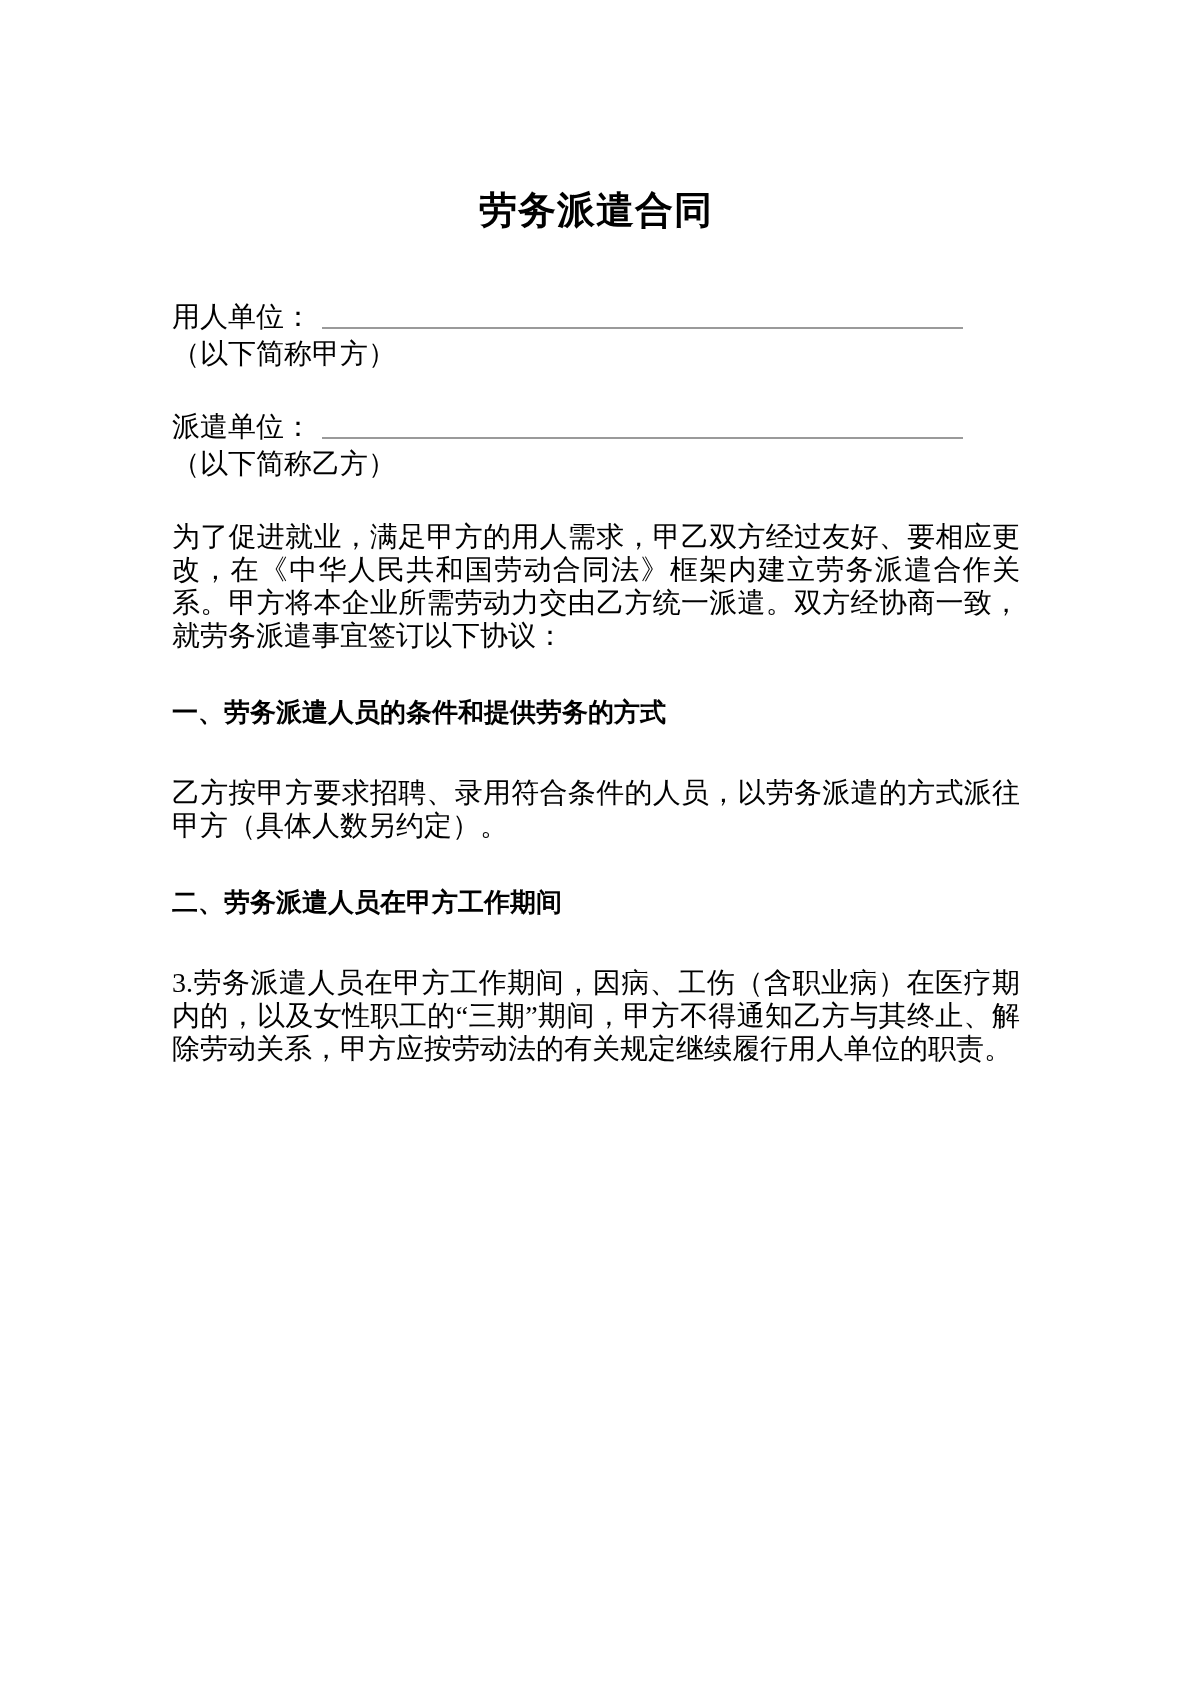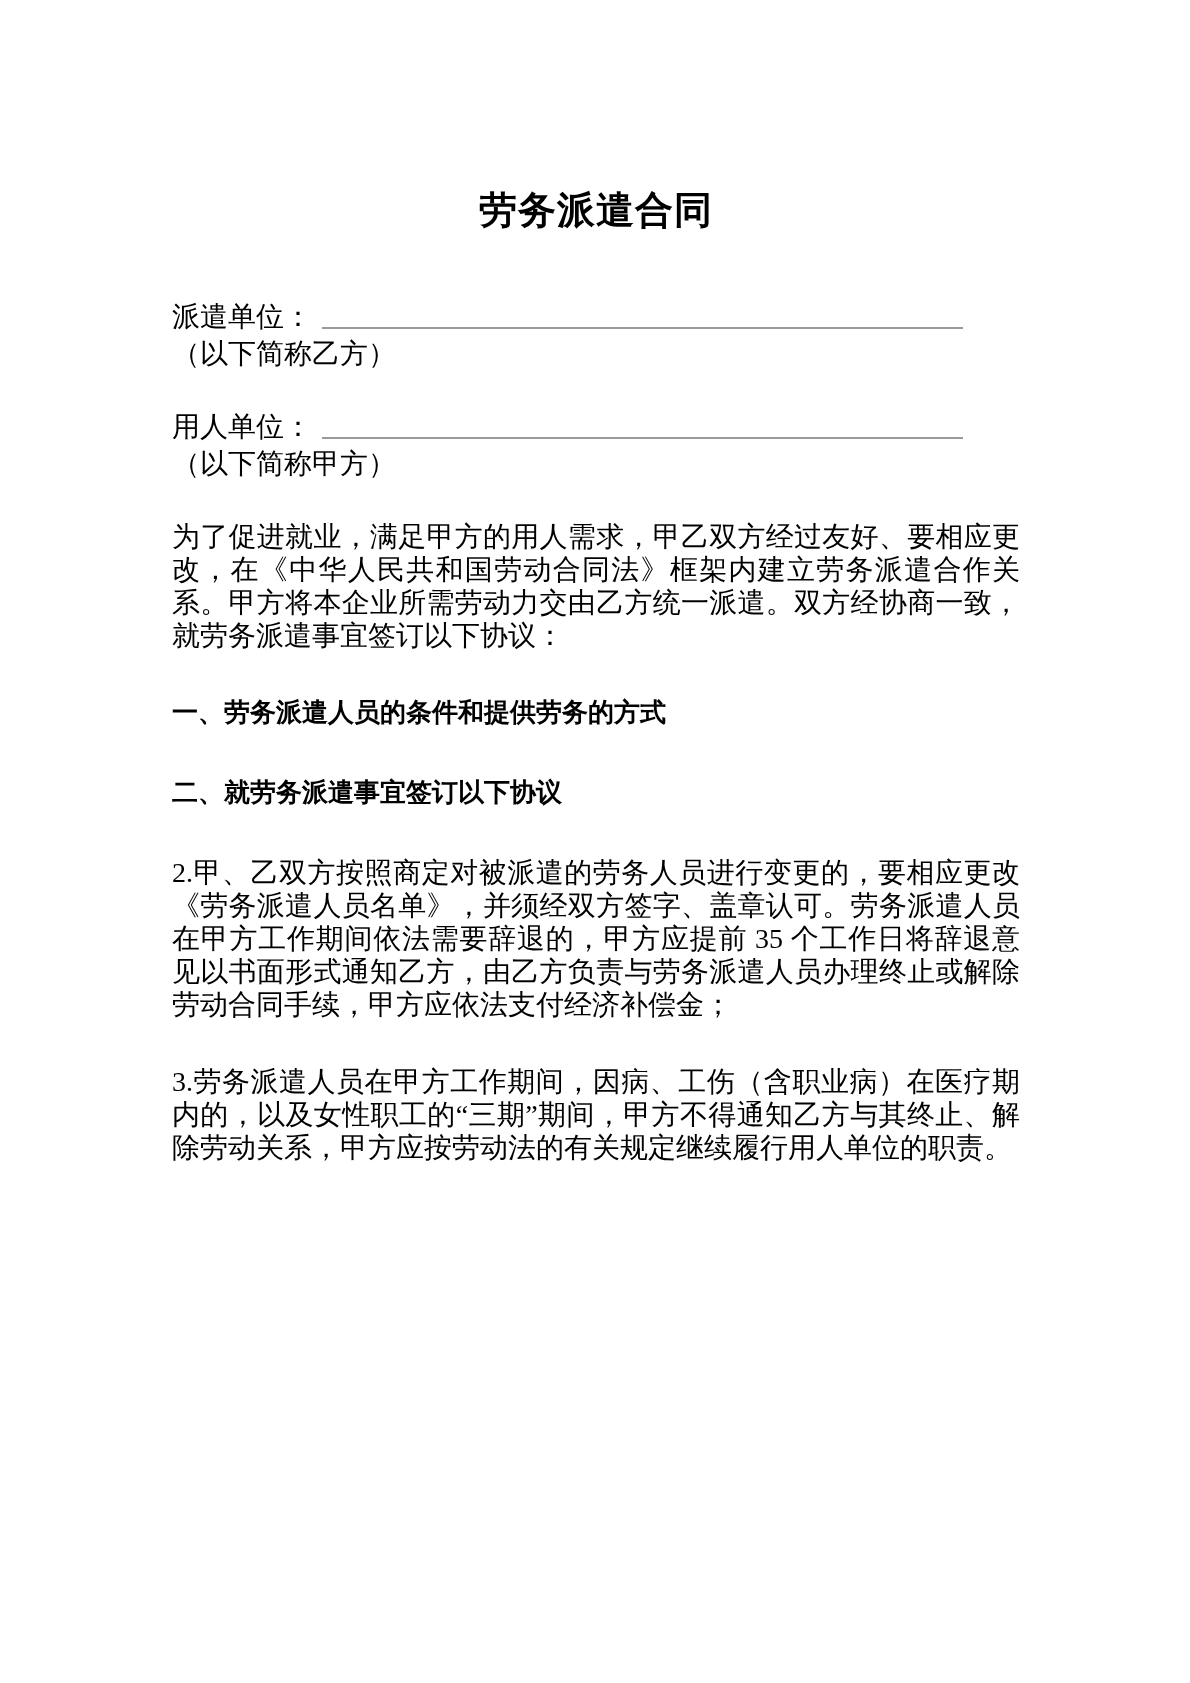--- a/index.html
+++ b/index.html
@@ -64,40 +64,40 @@
 </style>
 </head>
 <body>
 
 <div class="page">
 
   <h1 class="doc-title">劳务派遣合同</h1>
 
   <div class="party-block">
     <div class="fill-row">
+      <span class="label">用人单位：</span>
+      <span class="blank-line"></span>
+    </div>
+    <div class="party-note">（以下简称甲方）</div>
+  </div>
+
+  <div class="party-block">
+    <div class="fill-row">
       <span class="label">派遣单位：</span>
       <span class="blank-line"></span>
     </div>
     <div class="party-note">（以下简称乙方）</div>
   </div>
 
-  <div class="party-block">
-    <div class="fill-row">
-      <span class="label">用人单位：</span>
-      <span class="blank-line"></span>
-    </div>
-    <div class="party-note">（以下简称甲方）</div>
-  </div>
-
   <p class="body-para">为了促进就业，满足甲方的用人需求，甲乙双方经过友好、要相应更改，在《中华人民共和国劳动合同法》框架内建立劳务派遣合作关系。甲方将本企业所需劳动力交由乙方统一派遣。双方经协商一致，就劳务派遣事宜签订以下协议：</p>
 
   <h2 class="section-heading">一、劳务派遣人员的条件和提供劳务的方式</h2>
 
+  <p class="body-para">乙方按甲方要求招聘、录用符合条件的人员，以劳务派遣的方式派往甲方（具体人数另约定）。</p>
 
-  <h2 class="section-heading">二、就劳务派遣事宜签订以下协议</h2>
+  <h2 class="section-heading">二、劳务派遣人员在甲方工作期间</h2>
 
 
-  <p class="body-para">2.甲、乙双方按照商定对被派遣的劳务人员进行变更的，要相应更改《劳务派遣人员名单》，并须经双方签字、盖章认可。劳务派遣人员在甲方工作期间依法需要辞退的，甲方应提前 35 个工作日将辞退意见以书面形式通知乙方，由乙方负责与劳务派遣人员办理终止或解除劳动合同手续，甲方应依法支付经济补偿金；</p>
 
   <p class="body-para">3.劳务派遣人员在甲方工作期间，因病、工伤（含职业病）在医疗期内的，以及女性职工的“三期”期间，甲方不得通知乙方与其终止、解除劳动关系，甲方应按劳动法的有关规定继续履行用人单位的职责。</p>
 
 
 </div>
 
 </body></html>

